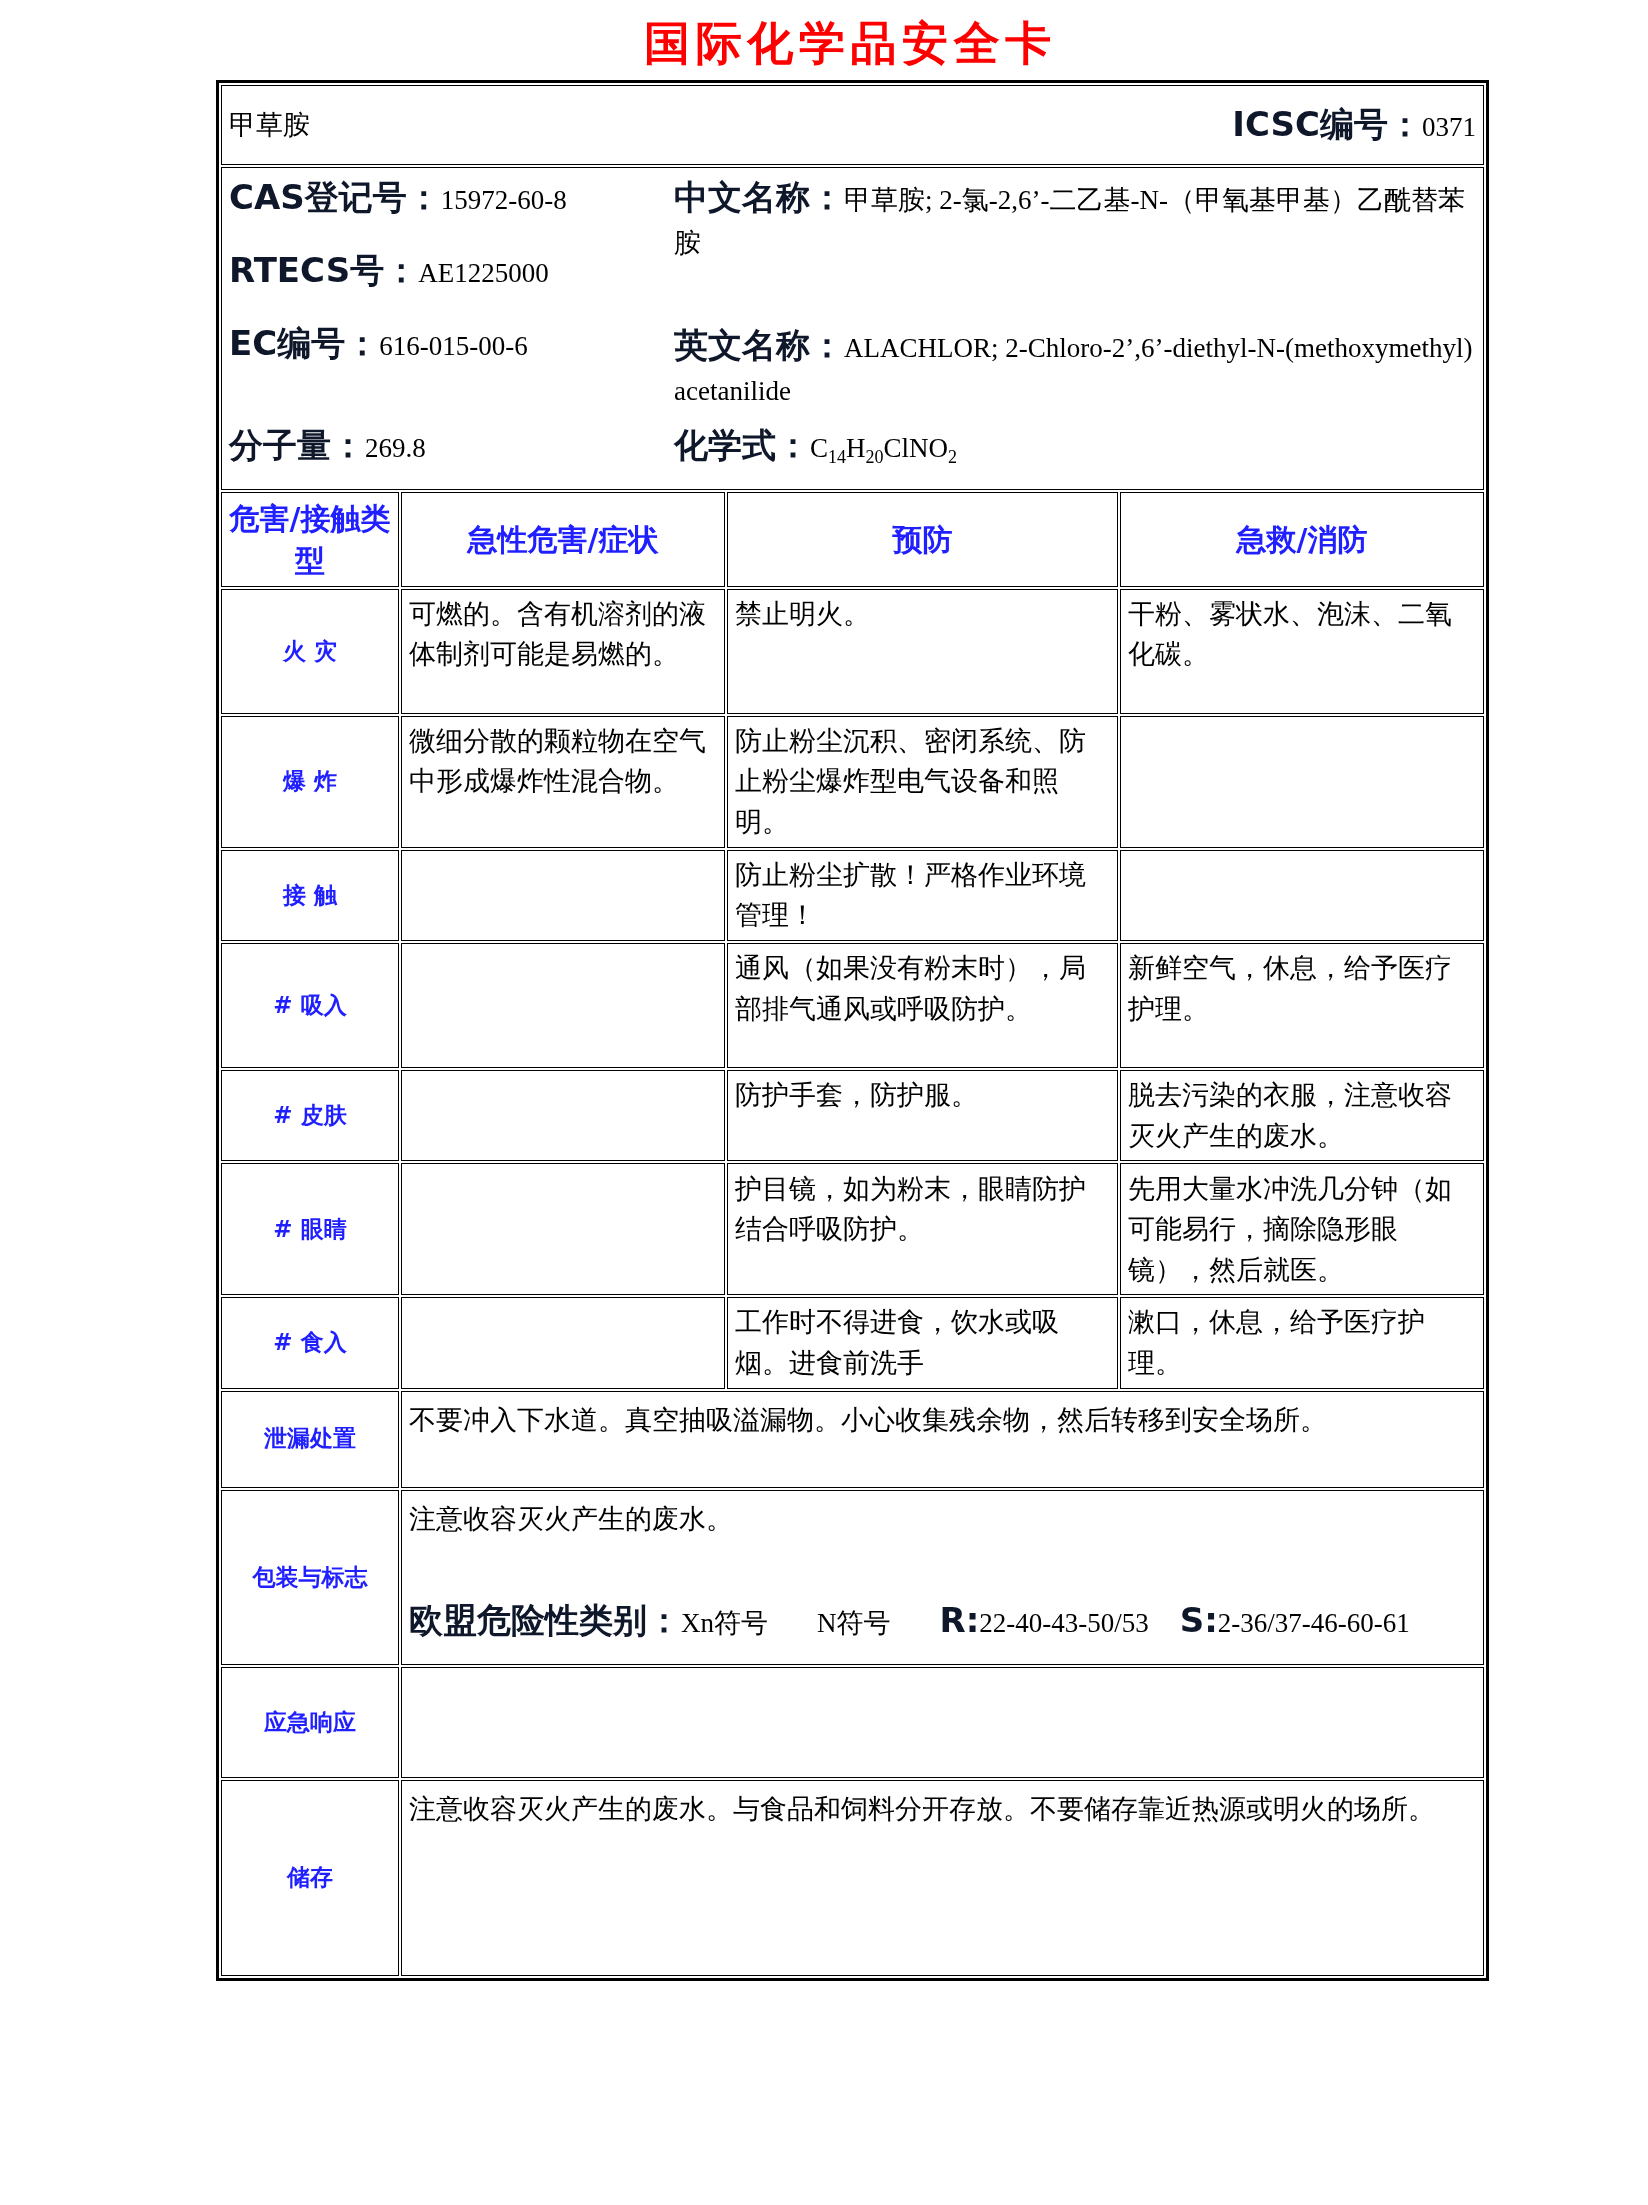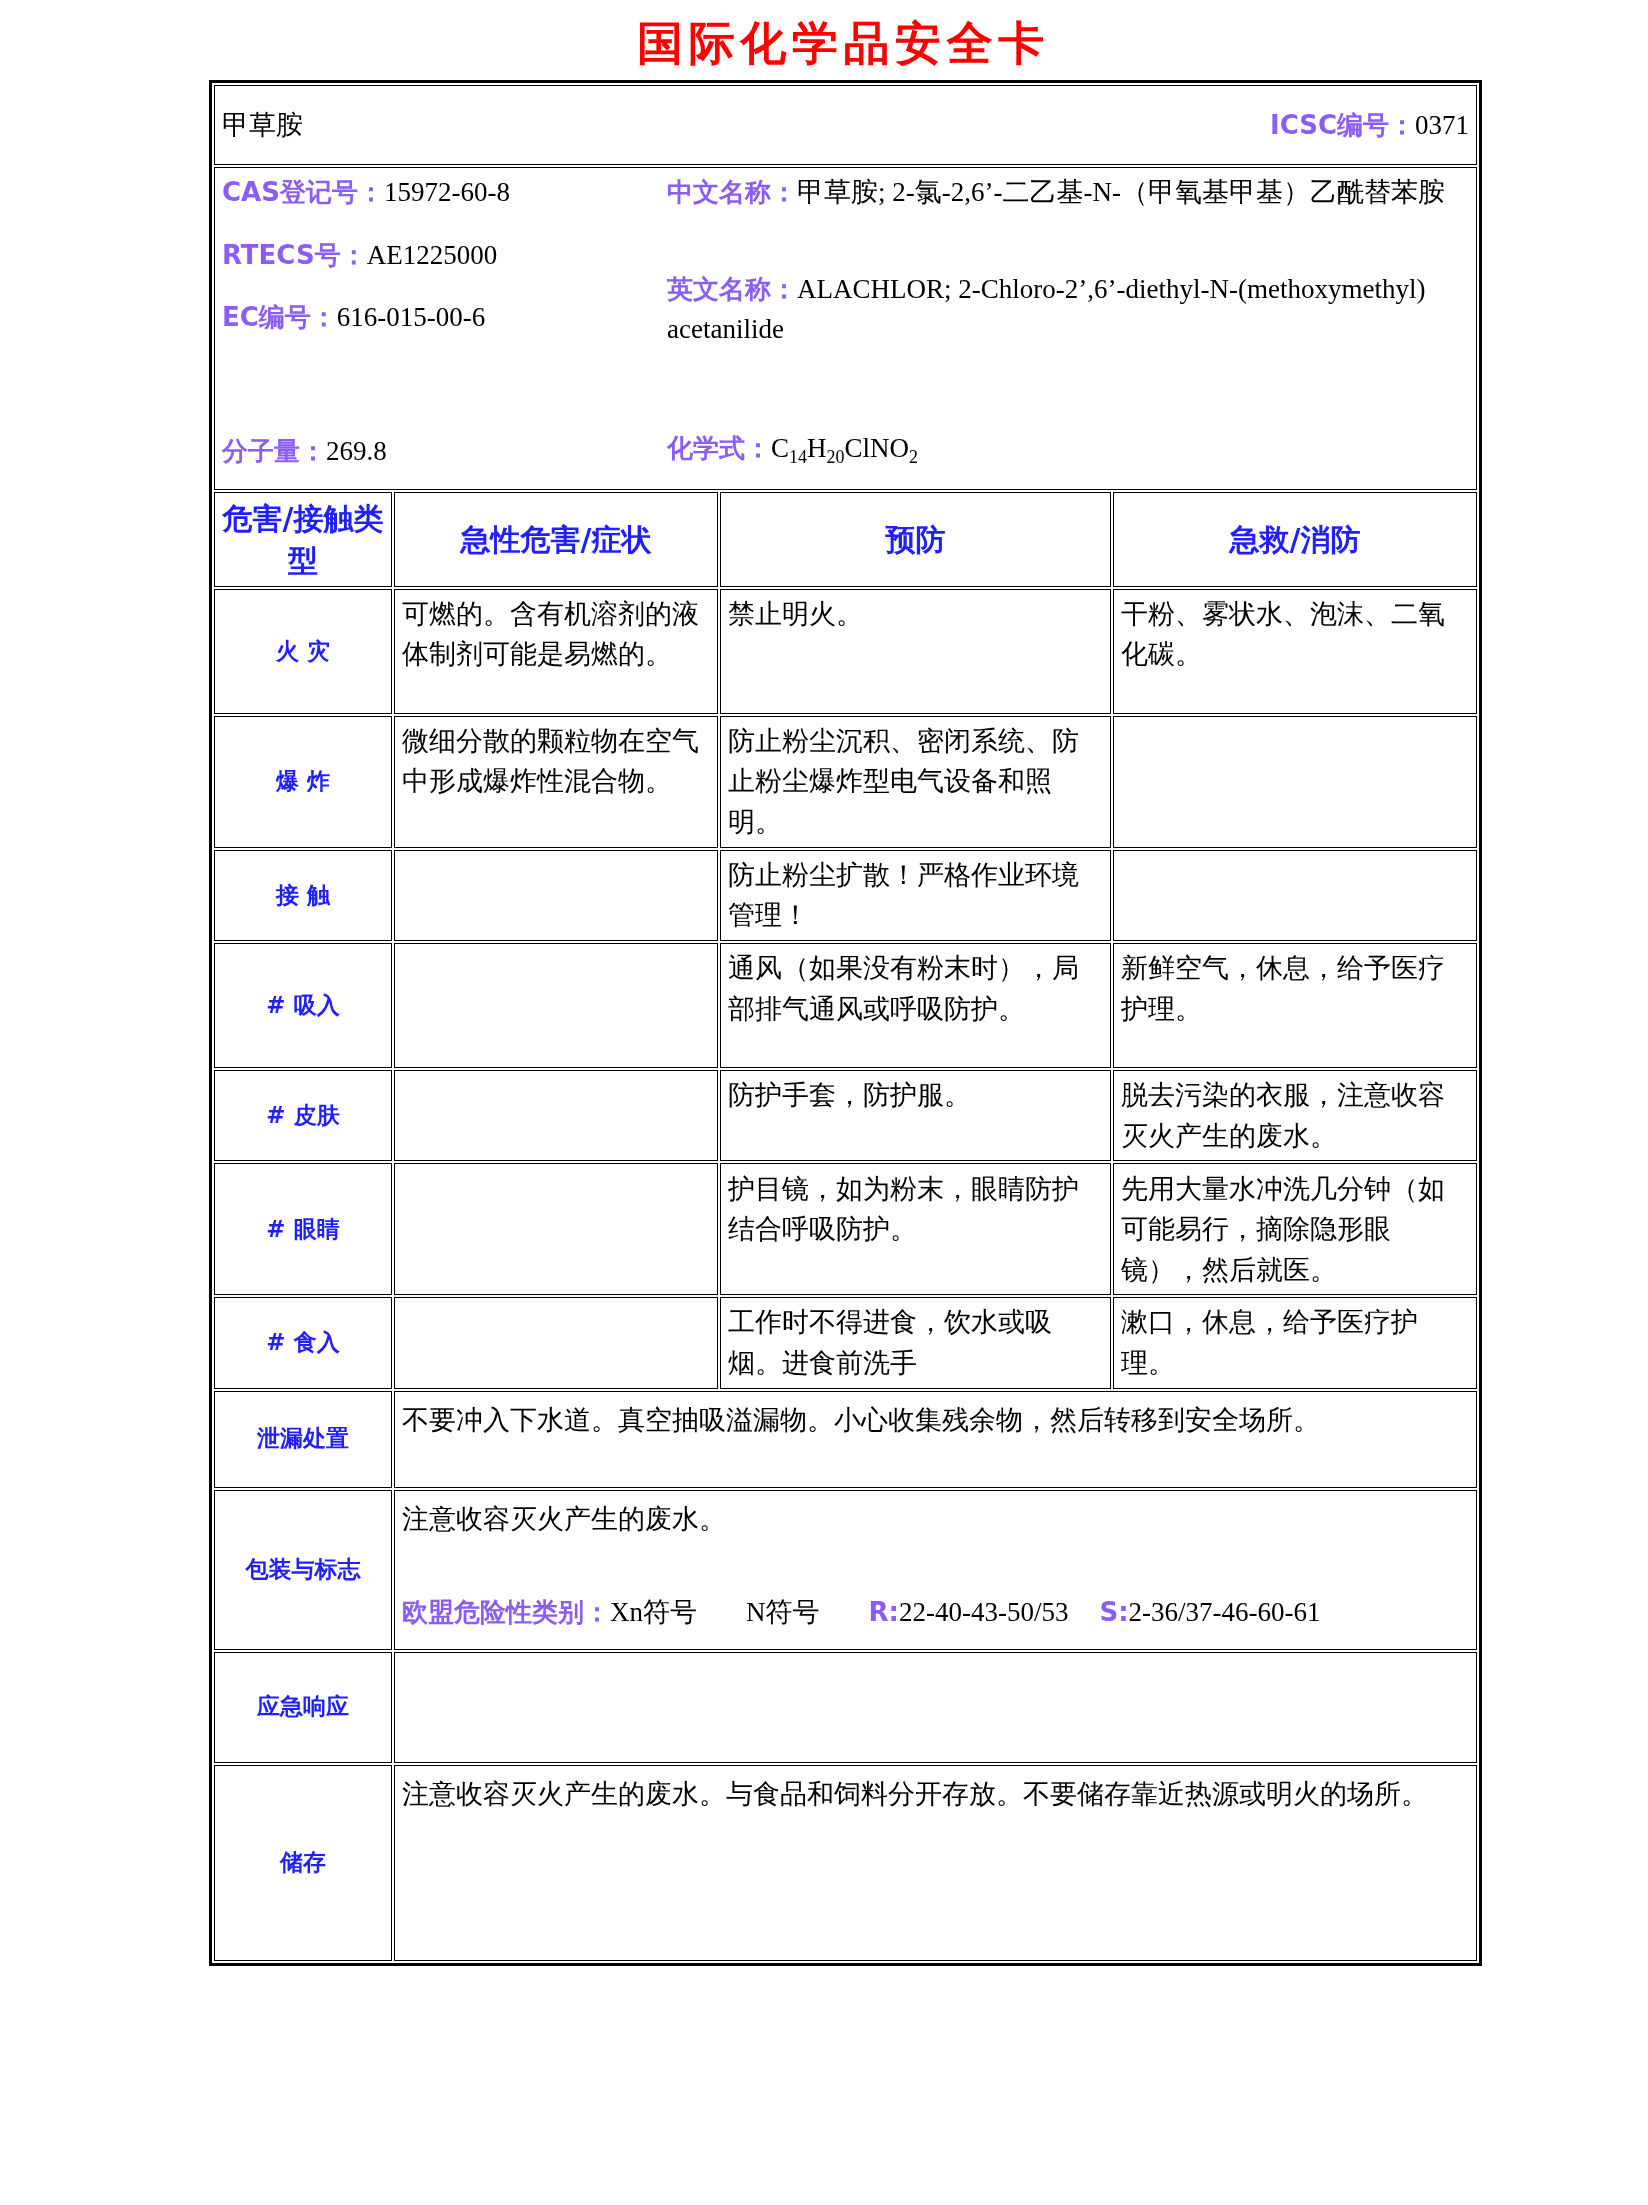--- a/index.html
+++ b/index.html
@@ -9,21 +9,21 @@
   }
   body {
     width: 1649px;
     height: 2205px;
     position: relative;
     font-family: "Liberation Serif", "DejaVu Serif", serif;
     color: #000000;
   }
   .page-wrap {
     position: absolute;
-    left: 209px;
+    left: 216px;
     top: 0;
     width: 1269px;
   }
   .doc-title {
     text-align: center;
     color: #FF0000;
     font-family: "DejaVu Sans", "Liberation Sans", sans-serif;
     font-weight: bold;
     font-size: 46px;
     letter-spacing: 5.6px;
@@ -40,24 +40,24 @@
   }
   td {
     border: 1.4px solid #000000;
     padding: 4.2px 7px;
     vertical-align: top;
     font-size: 27px;
     line-height: 1.5;
     overflow: hidden;
   }
   .lab {
-    color: #8b5cf6;
-    font-family: "DejaVu Sans", "Liberation Sans", sans-serif;
-    font-weight: bold;
-    font-size: 26px;
+    color: #0f172a;
+    font-family: "DejaVu Sans", "Liberation Sans", sans-serif;
+    font-weight: bold;
+    font-size: 34px;
   }
   td.rowlabel {
     color: #1F1FFF;
     font-family: "DejaVu Sans", "Liberation Sans", sans-serif;
     font-weight: bold;
     font-size: 23px;
     text-align: center;
     vertical-align: middle;
     line-height: 1.45;
     margin-left: 44px;

